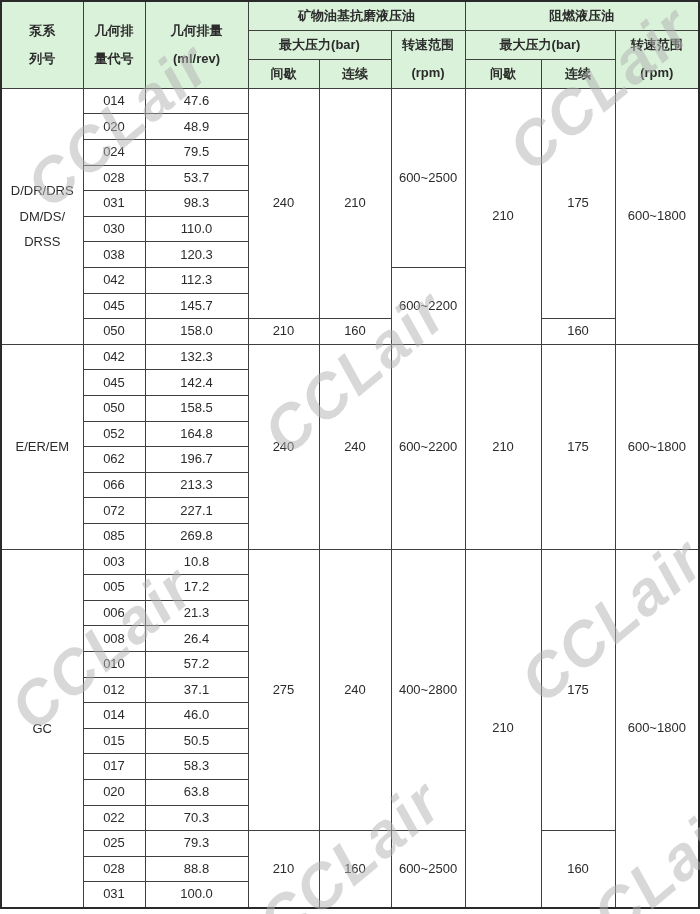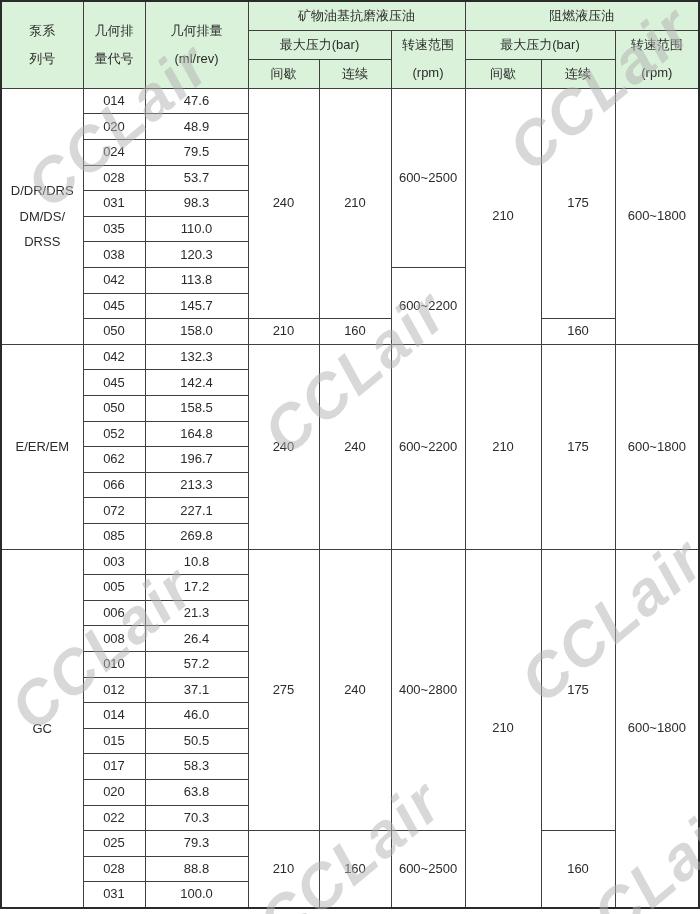--- a/index.html
+++ b/index.html
@@ -25,21 +25,21 @@
     text-align: center;
     vertical-align: middle;
     padding: 0;
     font-size: 13px;
     overflow: hidden;
   }
   table.spec { border: 2px solid #2a2a2a; }
 
   thead th {
     background: #daf2da;
-    font-weight: normal;
+    font-weight: bold;
     line-height: 2.15;
   }
   tr.hrowA { height: 28px; }
   tr.hrowB { height: 27px; }
   tr.hrowC { height: 29px; padding-left: 29px; }
 
   tbody td { height: 24.6px; line-height: 1.25; background: transparent; }
   tbody td.series { line-height: 1.95; }
 
   .wm {
@@ -118,30 +118,30 @@
         </tr>
         <tr>
           <td>028</td>
           <td>53.7</td>
         </tr>
         <tr>
           <td>031</td>
           <td>98.3</td>
         </tr>
         <tr>
-          <td>035</td>
+          <td>030</td>
           <td>110.0</td>
         </tr>
         <tr>
           <td>038</td>
           <td>120.3</td>
         </tr>
         <tr>
           <td>042</td>
-          <td>113.8</td>
+          <td>112.3</td>
           <td rowspan="3">600~2200</td>
         </tr>
         <tr>
           <td>045</td>
           <td>145.7</td>
         </tr>
         <tr>
           <td>050</td>
           <td>158.0</td>
           <td rowspan="1">210</td>

